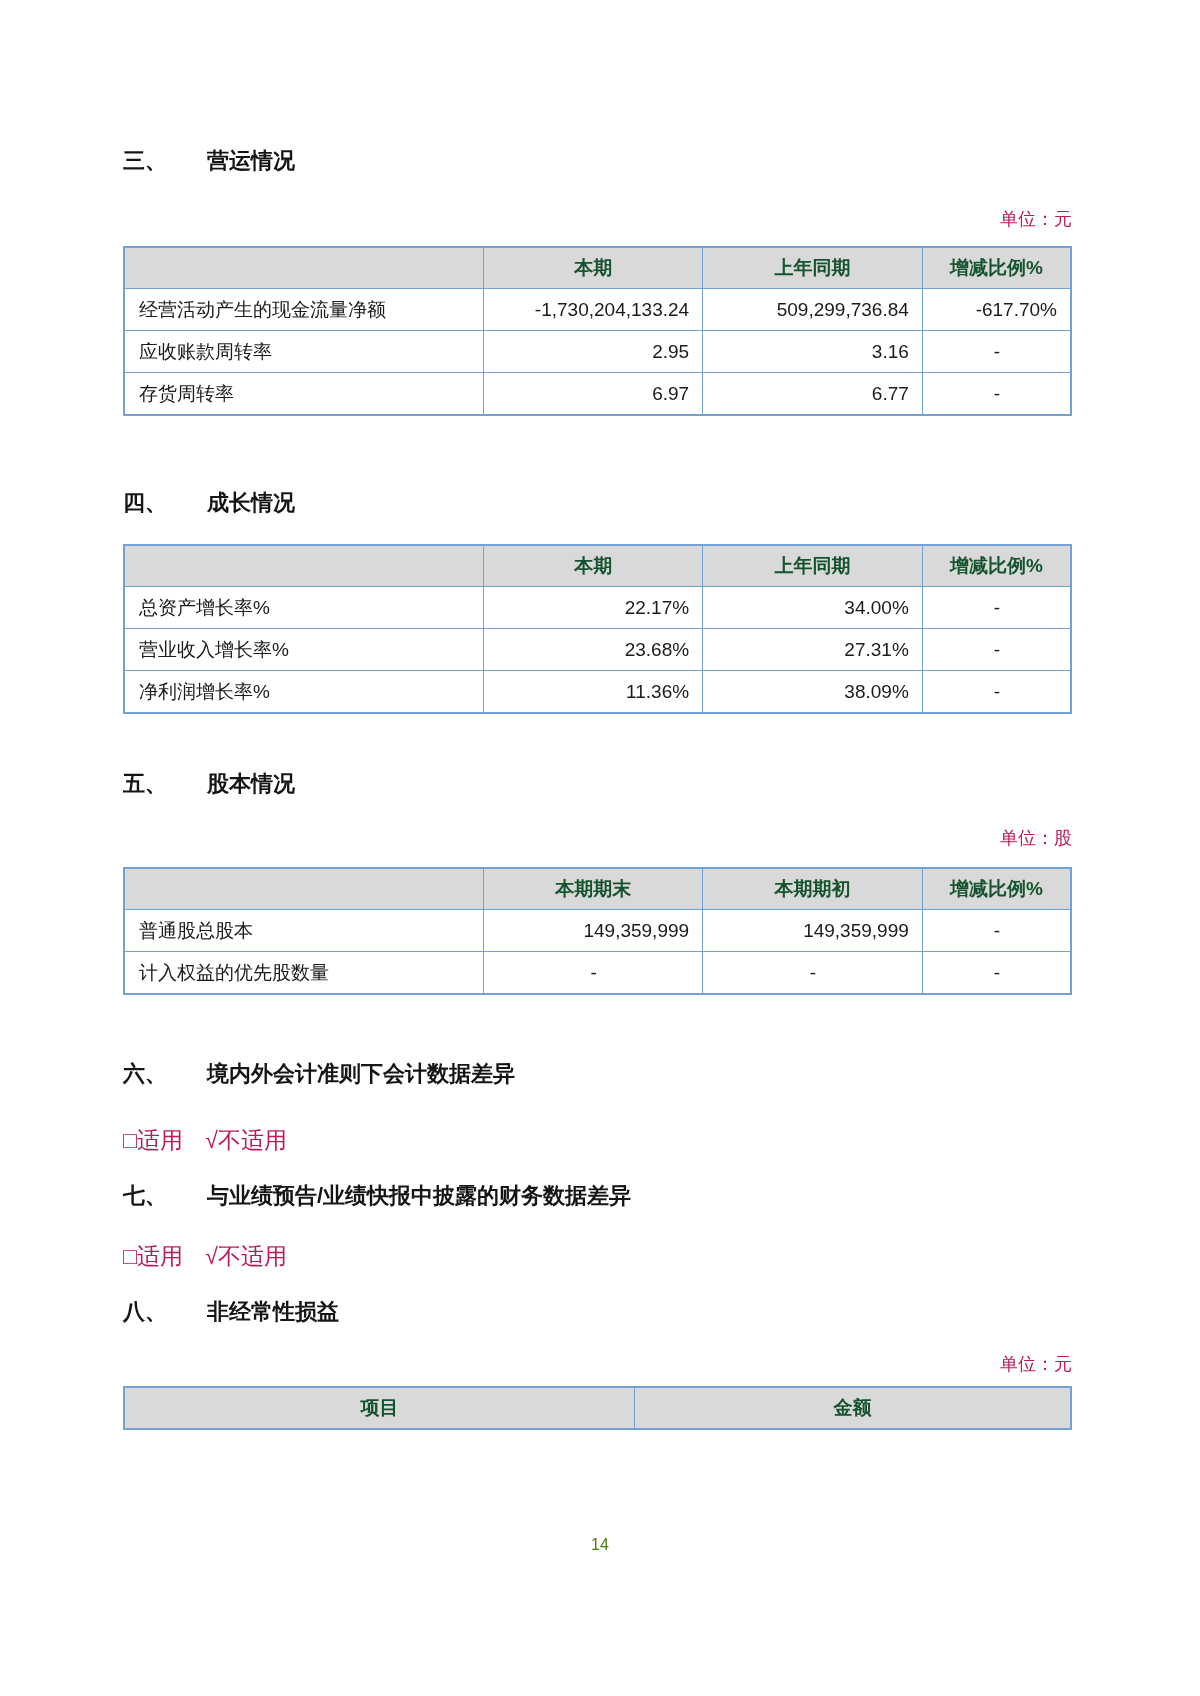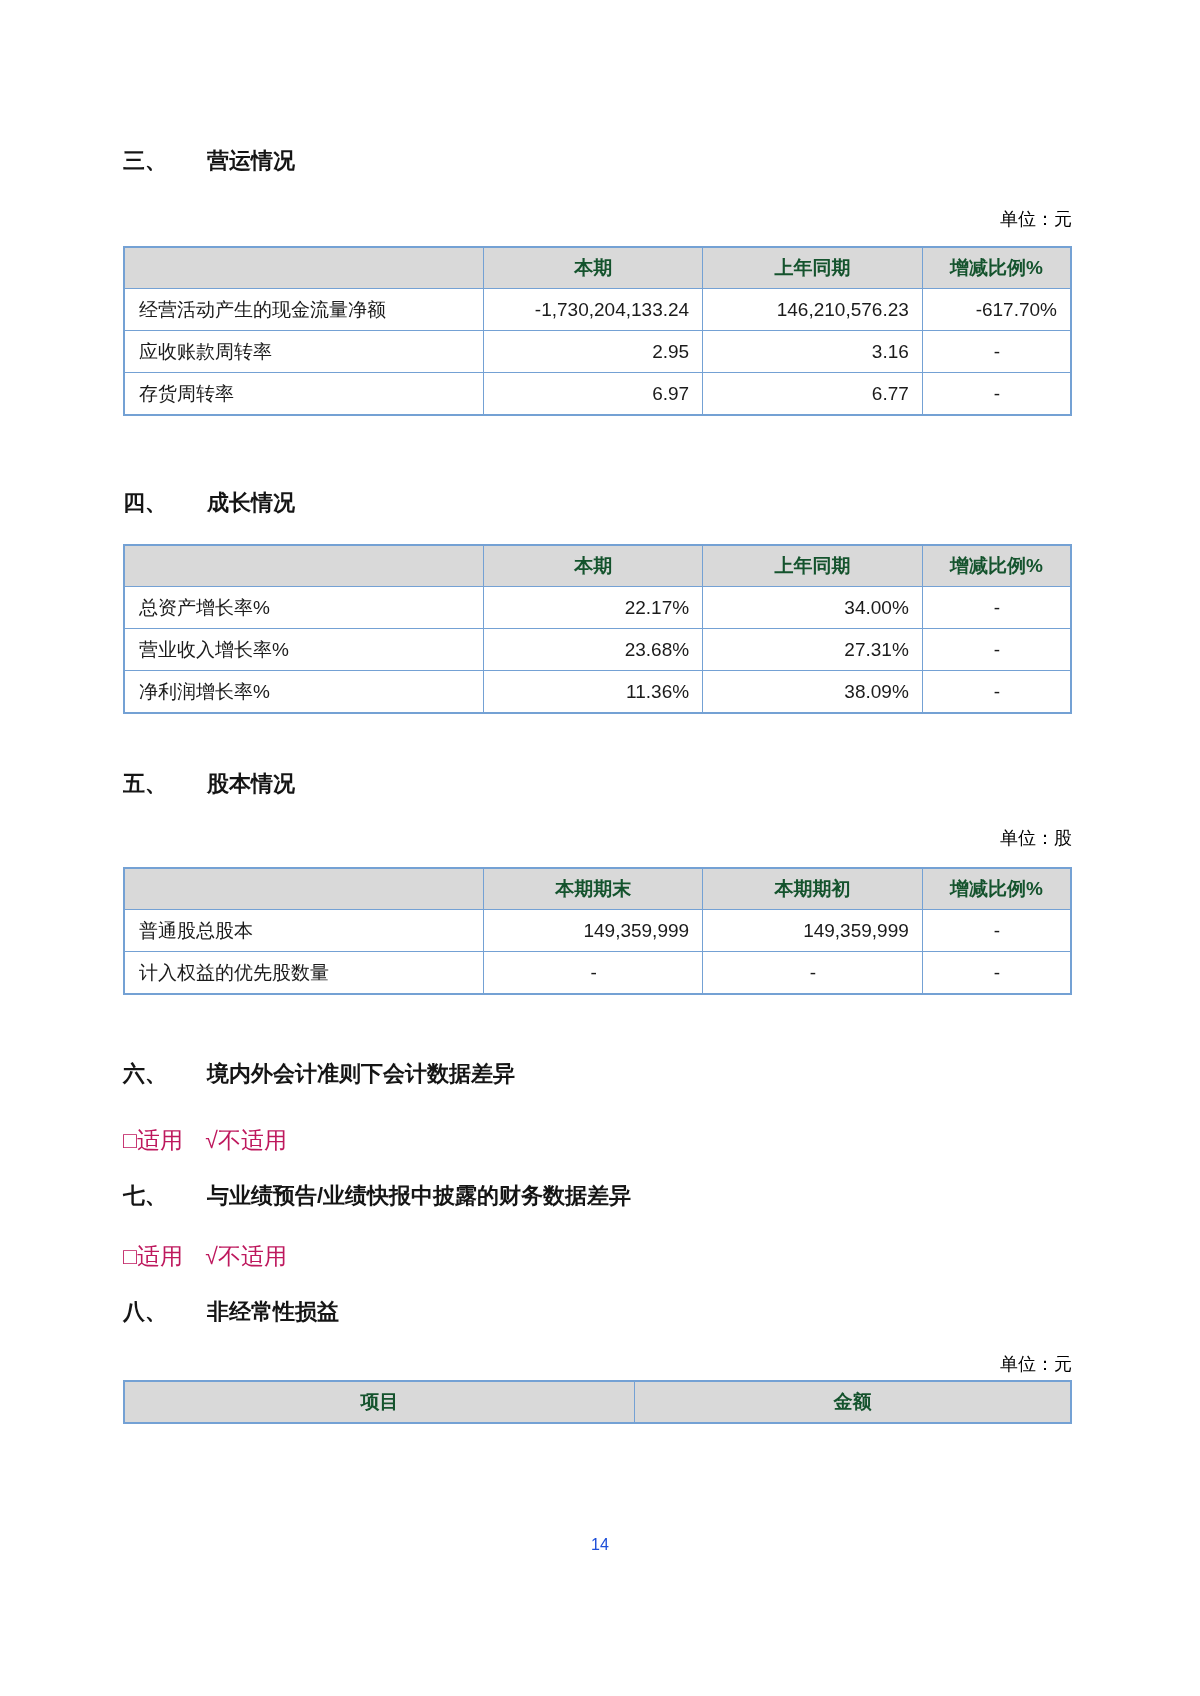--- a/index.html
+++ b/index.html
@@ -13,32 +13,32 @@
   }
   .content{position:absolute;left:123px;top:0;width:949px;}
   .sec-heading{
     display:flex;align-items:flex-start;
     font-size:22px;font-weight:bold;line-height:30px;color:#151515;
   }
   .sec-num{flex:0 0 84px;}
   .sec-title{flex:1;}
   .h-first{margin-top:146px;}
   .unit-line{
-    text-align:right;font-size:18px;line-height:26px;color:#000000;
+    text-align:right;font-size:18px;line-height:26px;color:#be185d;
   }
   .u1{margin-top:30px;}
   .u2{margin-top:26px;}
   .u3{margin-top:24px;}
   table{
     width:100%;border-collapse:collapse;table-layout:fixed;
   }
   .t1{margin-top:14px;}
   .t2{margin-top:26px;}
   .t3{margin-top:16px;}
-  .t4{margin-top:3px;padding-left:35px;}
+  .t4{margin-top:9px;padding-left:35px;}
   th,td{
     border:1px solid #74a1d4;
     font-size:19px;
     padding:0 13px;
     vertical-align:middle;
     overflow:hidden;white-space:nowrap;
   }
   table{border:2px solid #74a1d4;}
   th{
     background:#d9d9d9;
@@ -54,21 +54,21 @@
   .h-mid3{margin-top:64px;}
   .h-tight{margin-top:28px;}
   .apply-line{
     font-size:23px;line-height:26px;color:#be185d;
   }
   .a1{margin-top:38px;}
   .a2{margin-top:32px;}
   .apply-not{margin-left:16px;}
   .page-num{
     position:absolute;top:1536px;left:0;width:100%;
-    text-align:center;font-size:16px;color:#1d4ed8;
+    text-align:center;font-size:16px;color:#4d7c0f;
   }
   col.c-label{width:38.0%;}
   col.c-v1{width:23.1%;}
   col.c-v2{width:23.2%;}
   col.c-v3{width:15.7%;}
   col.c-item{width:53.9%;}
   col.c-amount{width:46.1%;}
 </style>
 </head>
 <body>
@@ -93,21 +93,21 @@
           <th class="lbl"></th>
           <th>本期</th>
           <th>上年同期</th>
           <th>增减比例%</th>
         </tr>
       </thead>
       <tbody>
         <tr>
           <td class="lbl">经营活动产生的现金流量净额</td>
           <td class="num">-1,730,204,133.24</td>
-          <td class="num">146,210,576.23</td>
+          <td class="num">509,299,736.84</td>
           <td class="num">-617.70%</td>
         </tr>
         <tr>
           <td class="lbl">应收账款周转率</td>
           <td class="num">2.95</td>
           <td class="num">3.16</td>
           <td class="ctr">-</td>
         </tr>
         <tr>
           <td class="lbl">存货周转率</td>

